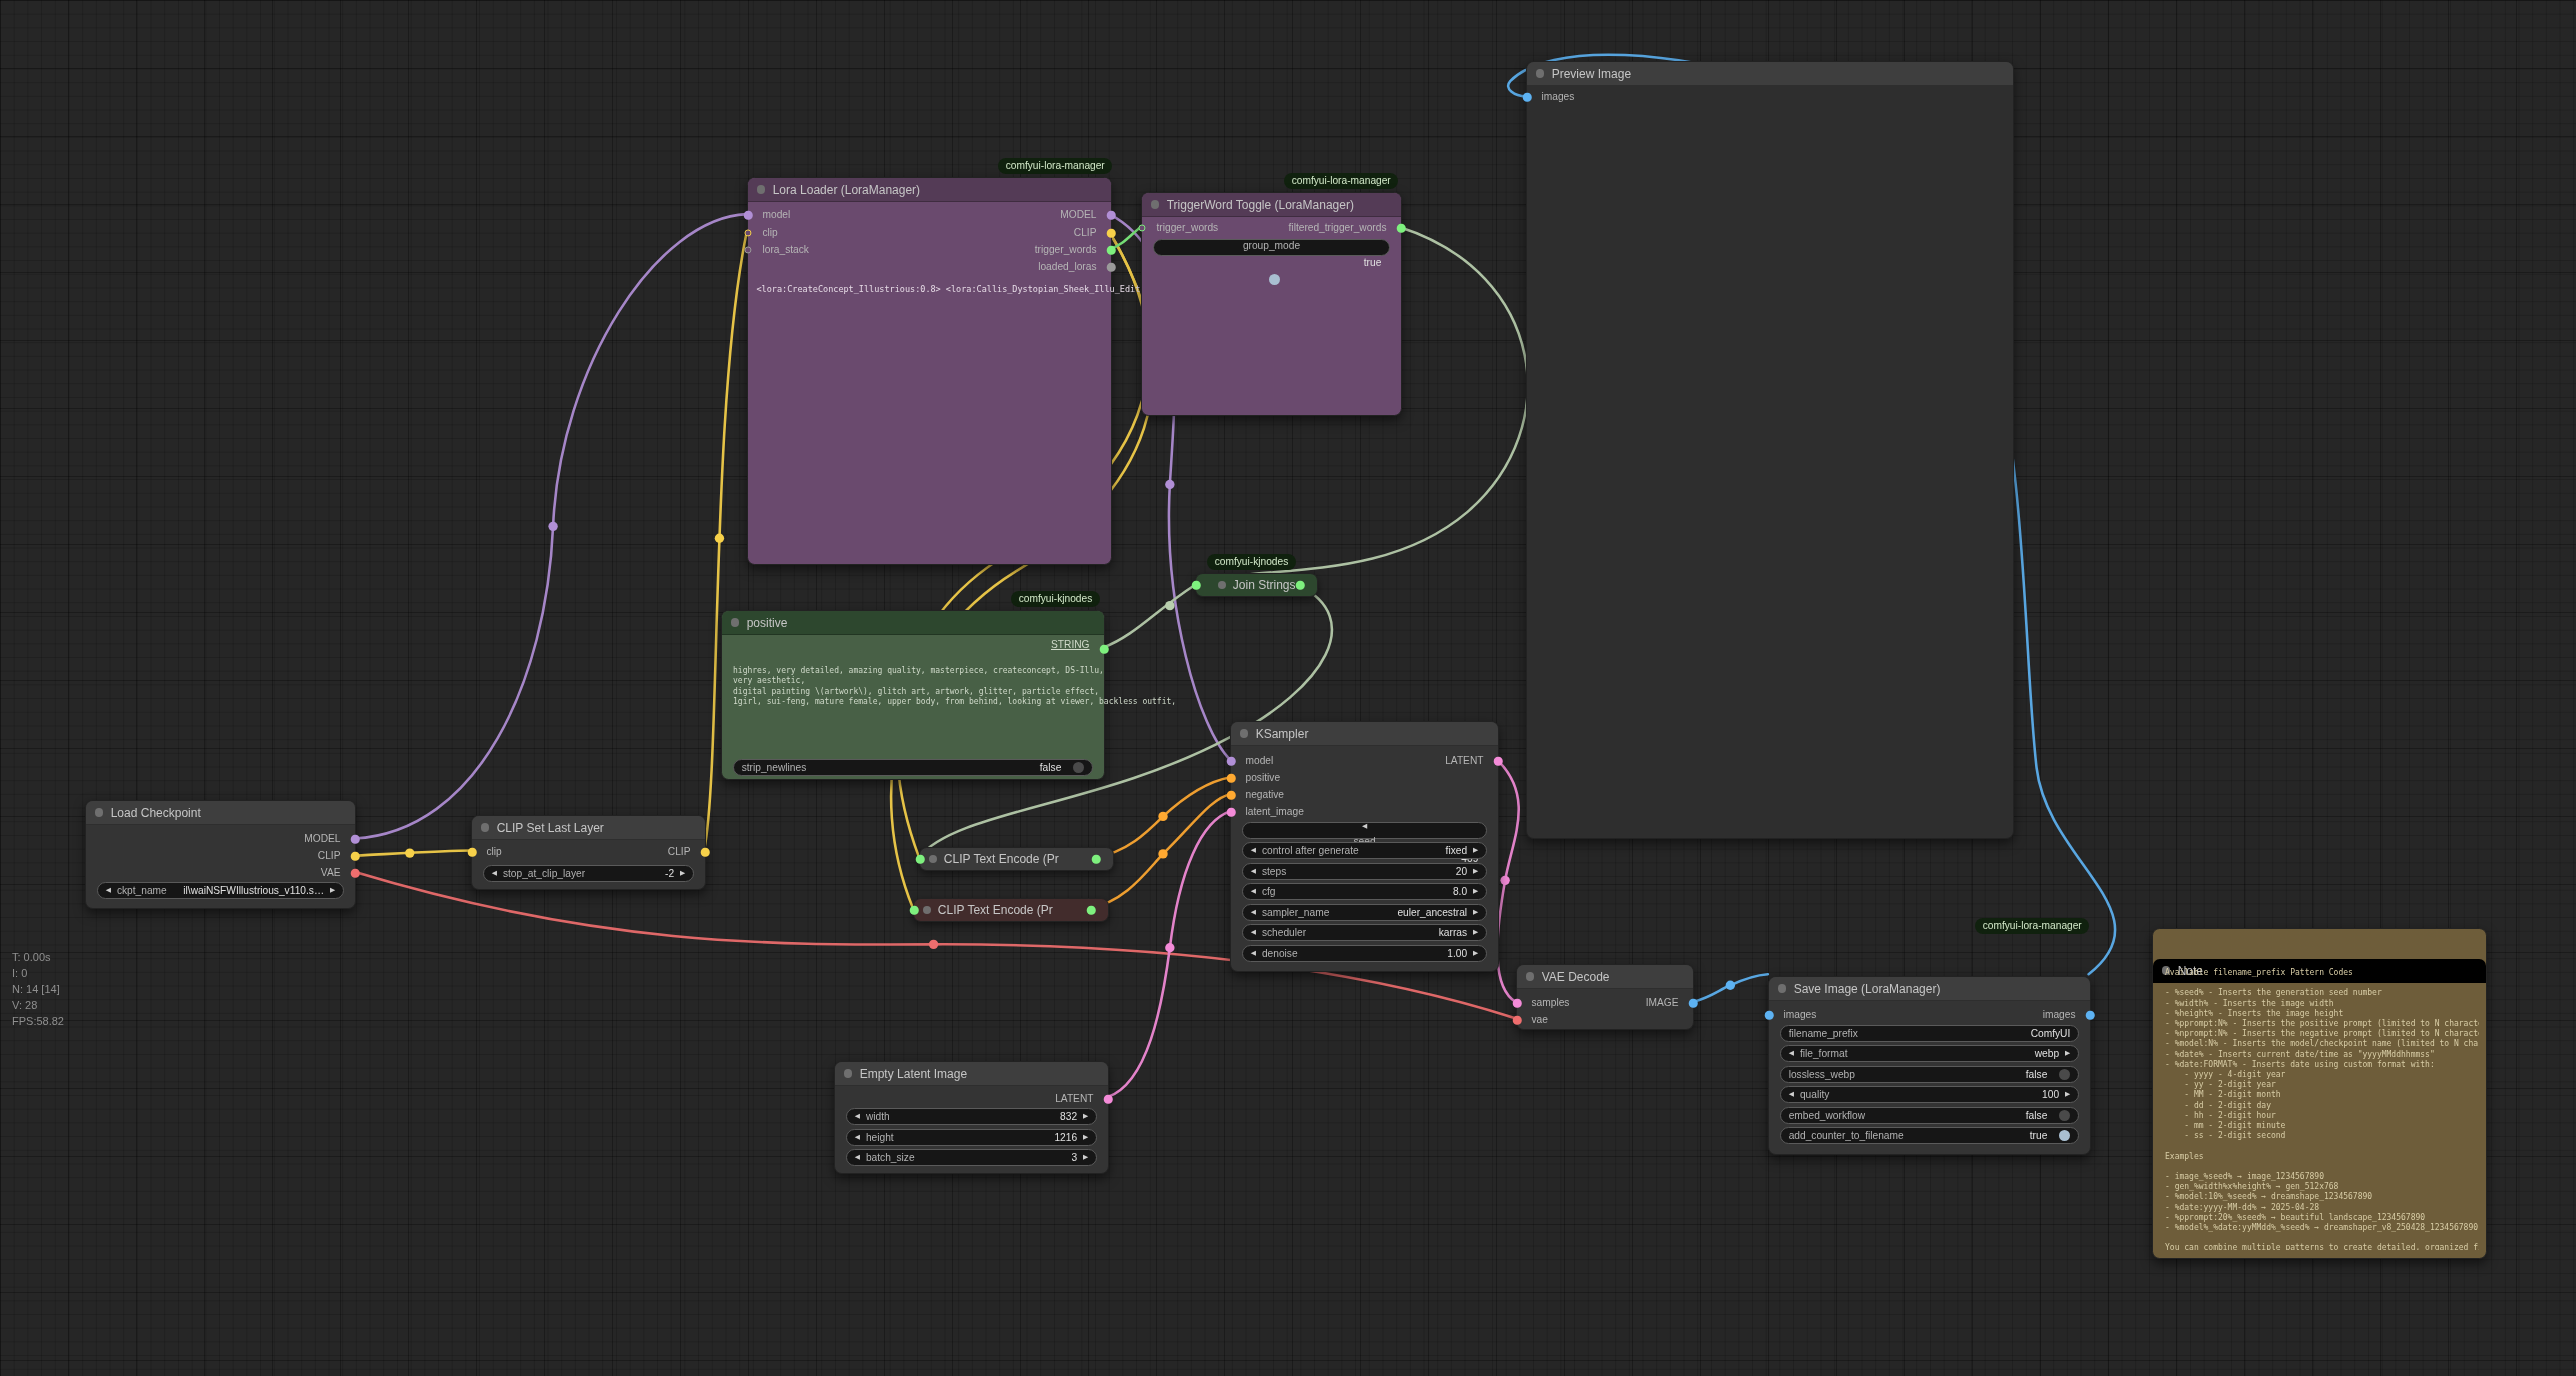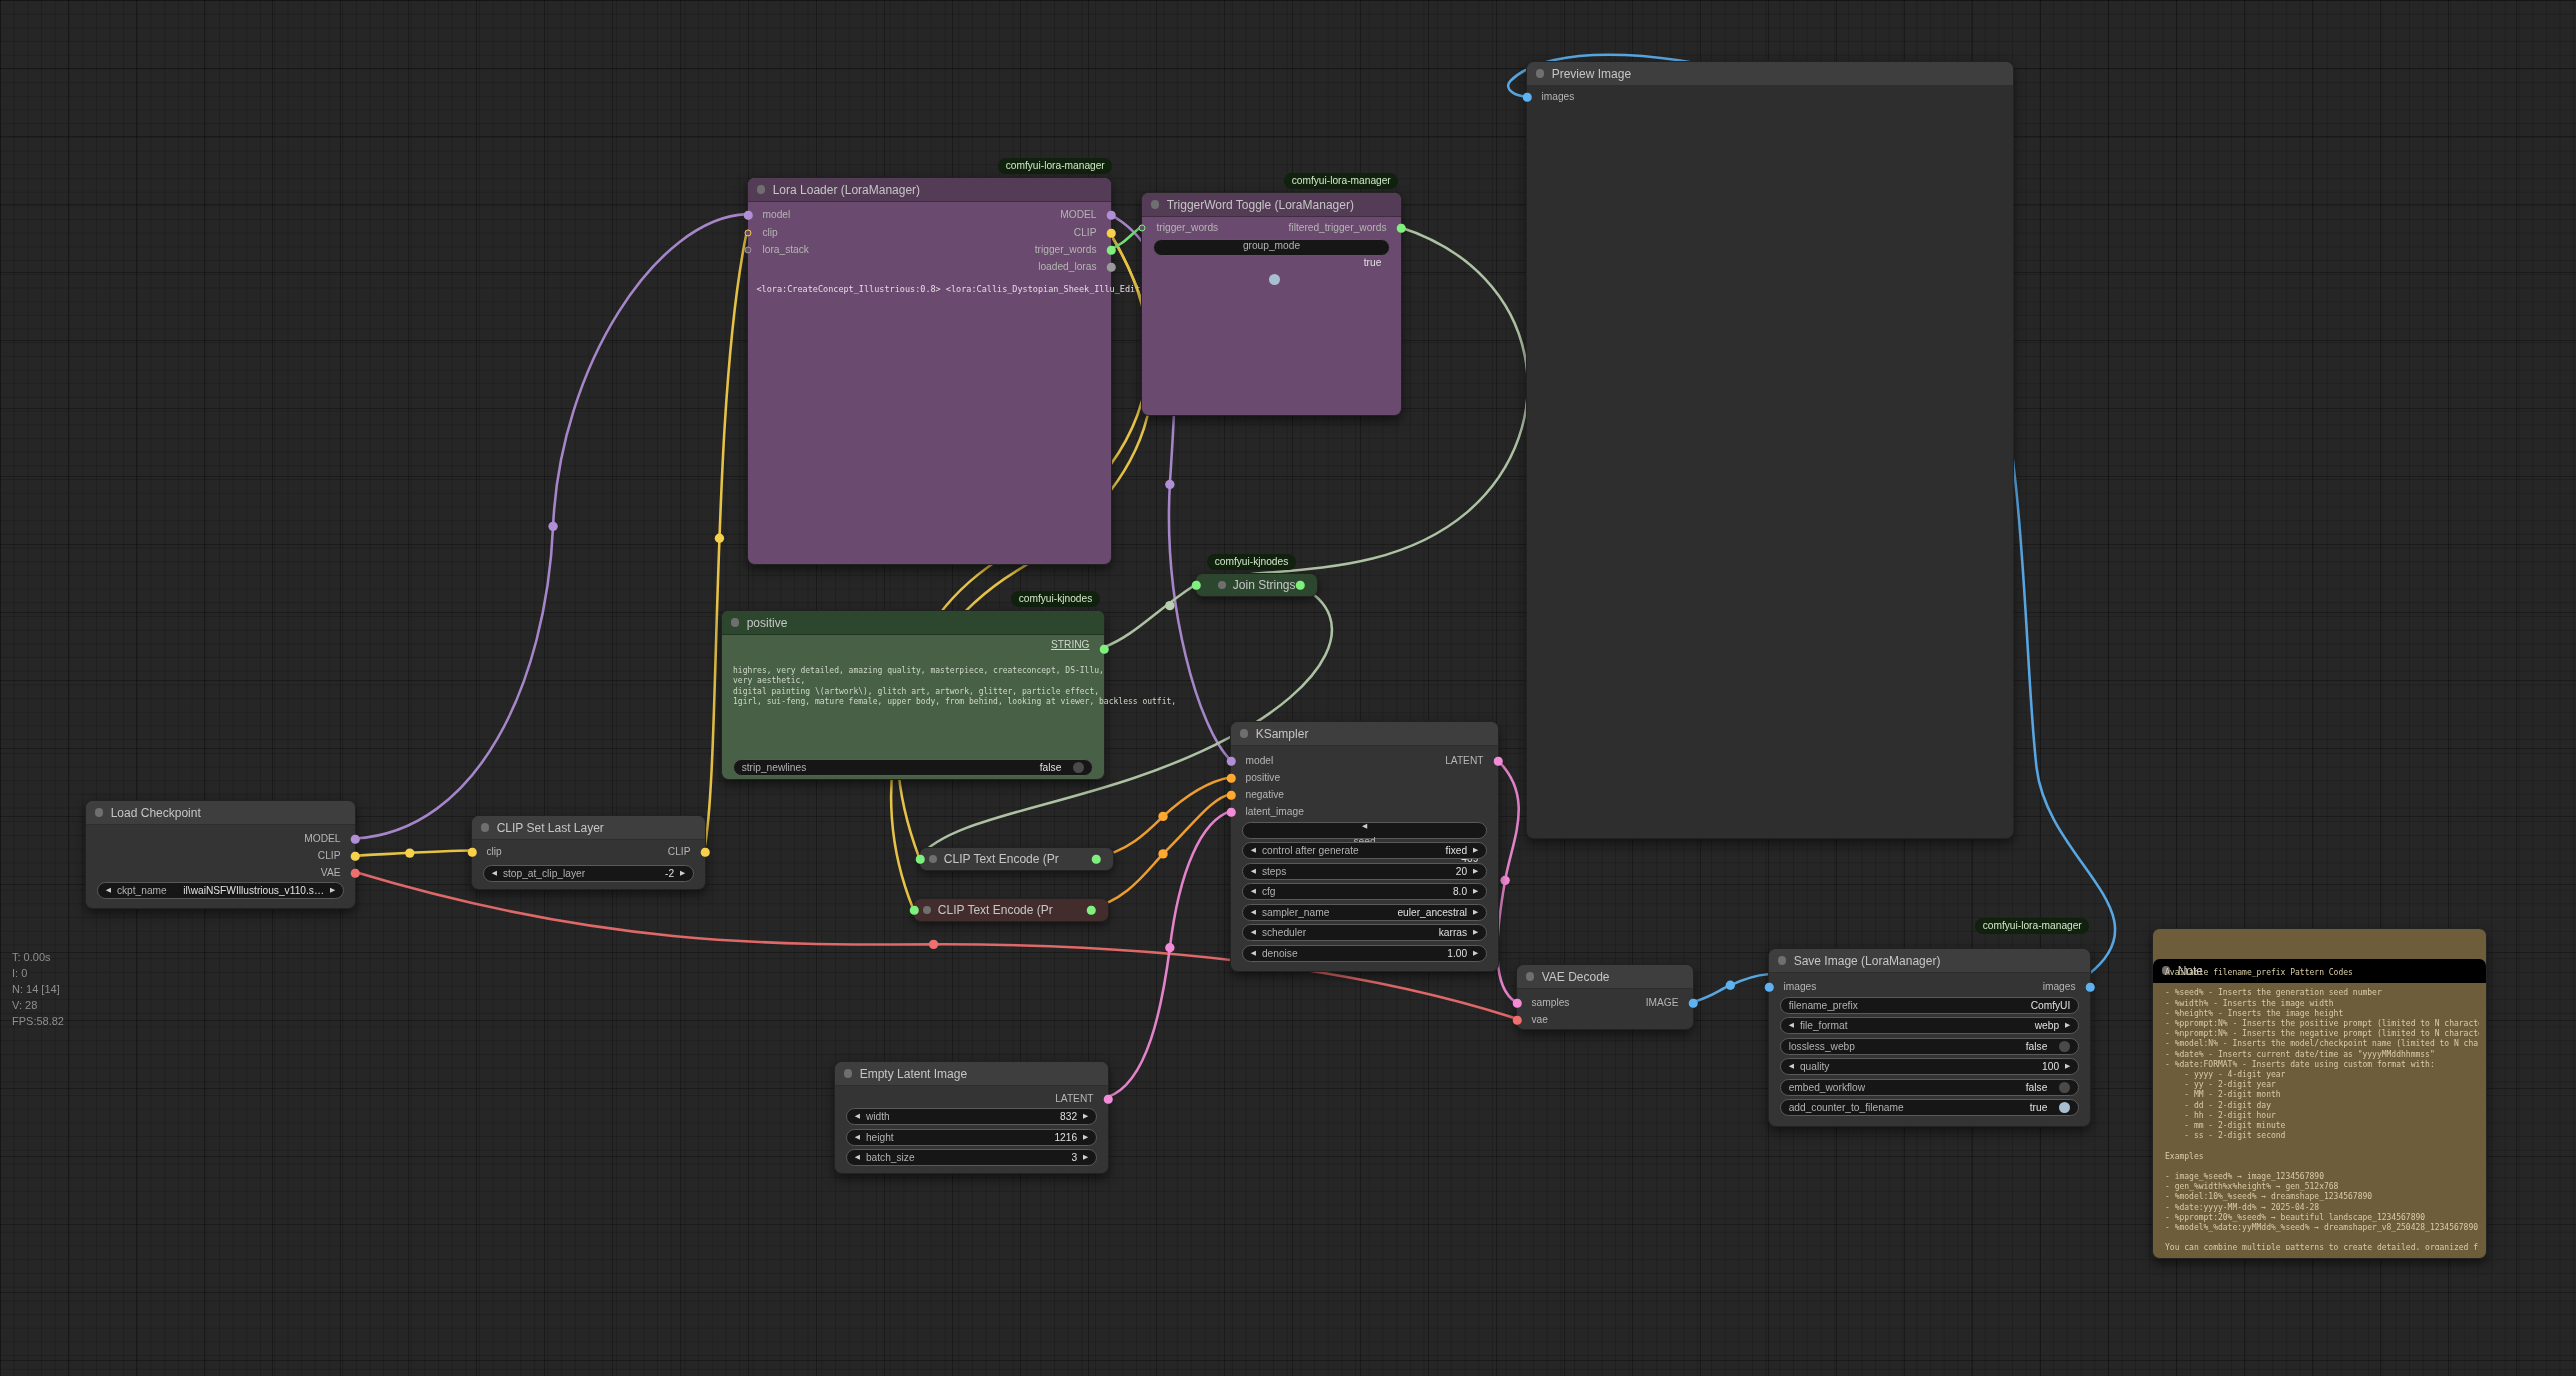--- a/index.html
+++ b/index.html
@@ -307,21 +307,21 @@
   <div class="nheader">
     <span class="tdot"></span>
     <span class="ntitle">Preview Image</span>
   </div>
   <div class="port in" style="top:29px;">images</div>
   <span class="pdot c-image" style="left:0;top:35px;"></span>
   <div style="position:absolute;left:6.8px;top:48px;right:6.8px;bottom:6.8px;"></div>
 </div>
 
 <div class="badge" style="left:1975px;top:918px;">comfyui-lora-manager</div>
-<div class="node" style="left:1768px;top:948px;width:321px;height:177px;">
+<div class="node" style="left:1768px;top:976px;width:321px;height:177px;">
   <div class="nheader">
     <span class="tdot"></span>
     <span class="ntitle">Save Image (LoraManager)</span>
   </div>
   <div class="port in" style="top:32px;">images</div>
   <div class="port out" style="top:32px;">images</div>
   <span class="pdot c-image" style="left:0;top:38px;"></span>
   <span class="pdot c-image" style="left:321px;top:38px;"></span>
   <div class="widget" style="top:48px;">
     <span>filename_prefix</span>

